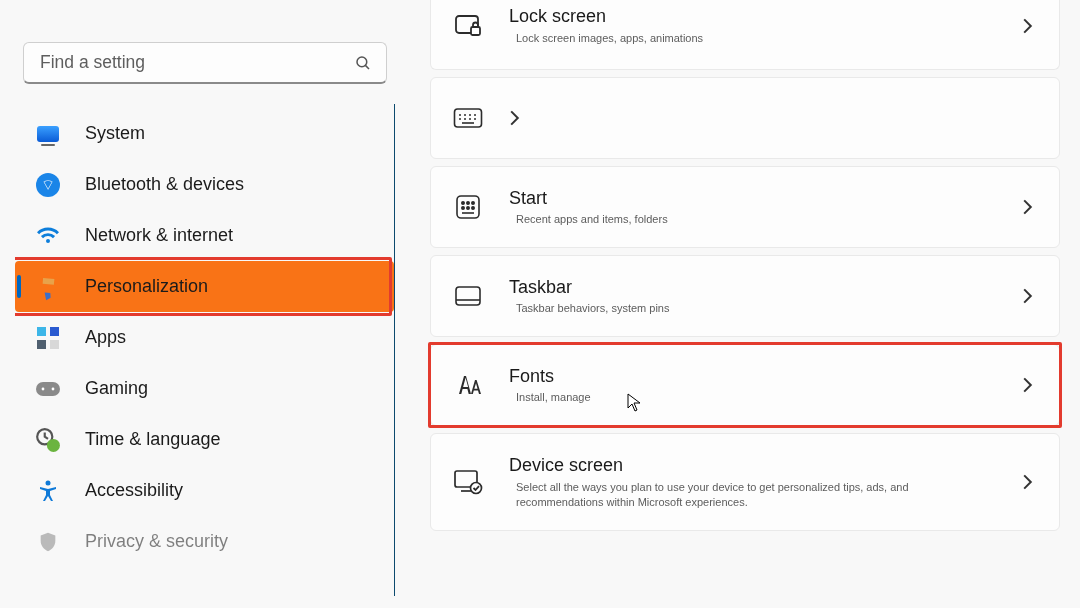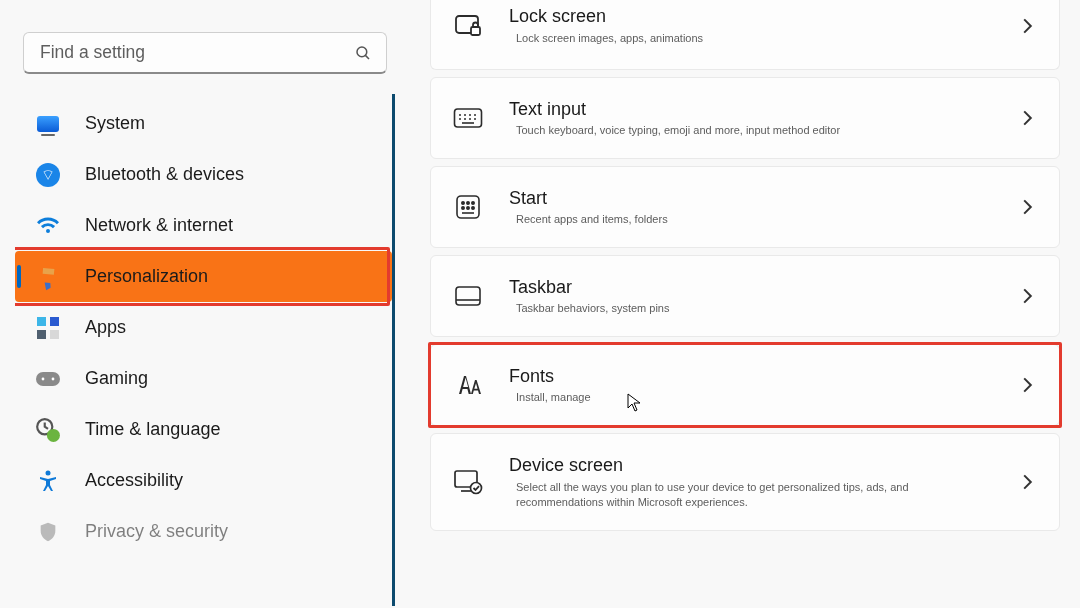--- a/index.html
+++ b/index.html
@@ -7,21 +7,21 @@
       margin: 0;
       font-family: "Segoe UI", -apple-system, BlinkMacSystemFont, sans-serif;
       background: #f8f8f8;
       width: 1080px;
       height: 608px;
       overflow: hidden;
       display: flex;
     }
     .sidebar {
       width: 410px;
-      padding: 2px 15px;
+      padding: 12px 15px;
       display: flex;
       flex-direction: column;
     }
     .search-wrap {
       margin: 30px 8px 20px 8px;
     }
     .search {
       width: 100%;
       height: 42px;
       border: 1px solid #cfcfcf;
@@ -44,21 +44,21 @@
       flex: 1;
     }
     .search input::placeholder { color: #5e5e5e; }
     .nav {
       flex: 1;
       overflow: hidden;
       position: relative;
     }
     .nav-inner {
       padding-top: 4px;
-      border-right: 3px solid #0c4a6e;
+      border-right: 1px solid #0c4a6e;
       height: 100%;
     }
     .nav-item {
       display: flex;
       align-items: center;
       height: 51px;
       padding-left: 20px;
       gap: 24px;
       font-size: 18px;
       color: #1b1b1b;
@@ -320,24 +320,20 @@
           <line x1="11" y1="8" x2="13" y2="8"></line>
           <line x1="16" y1="8" x2="18" y2="8"></line>
           <line x1="21" y1="8" x2="23" y2="8"></line>
           <line x1="6" y1="12" x2="8" y2="12"></line>
           <line x1="11" y1="12" x2="13" y2="12"></line>
           <line x1="16" y1="12" x2="18" y2="12"></line>
           <line x1="21" y1="12" x2="23" y2="12"></line>
           <line x1="9" y1="16" x2="21" y2="16"></line>
         </svg>
     </span>
-    <div class="card-text">
-      <span class="card-title">Text input</span>
-      <span class="card-sub">Touch keyboard, voice typing, emoji and more, input method editor</span>
-    </div>
     <span class="chevron">
       <svg width="11" height="18" viewBox="0 0 10 16" fill="none" stroke="#333" stroke-width="1.8">
           <path d="M2 2l6 6-6 6"></path>
         </svg>
     </span>
   </div>
 
   <div class="card">
     <span class="card-icon">
       <svg width="26" height="26" viewBox="0 0 26 26" fill="none" stroke="#2c2c2c" stroke-width="1.6">

